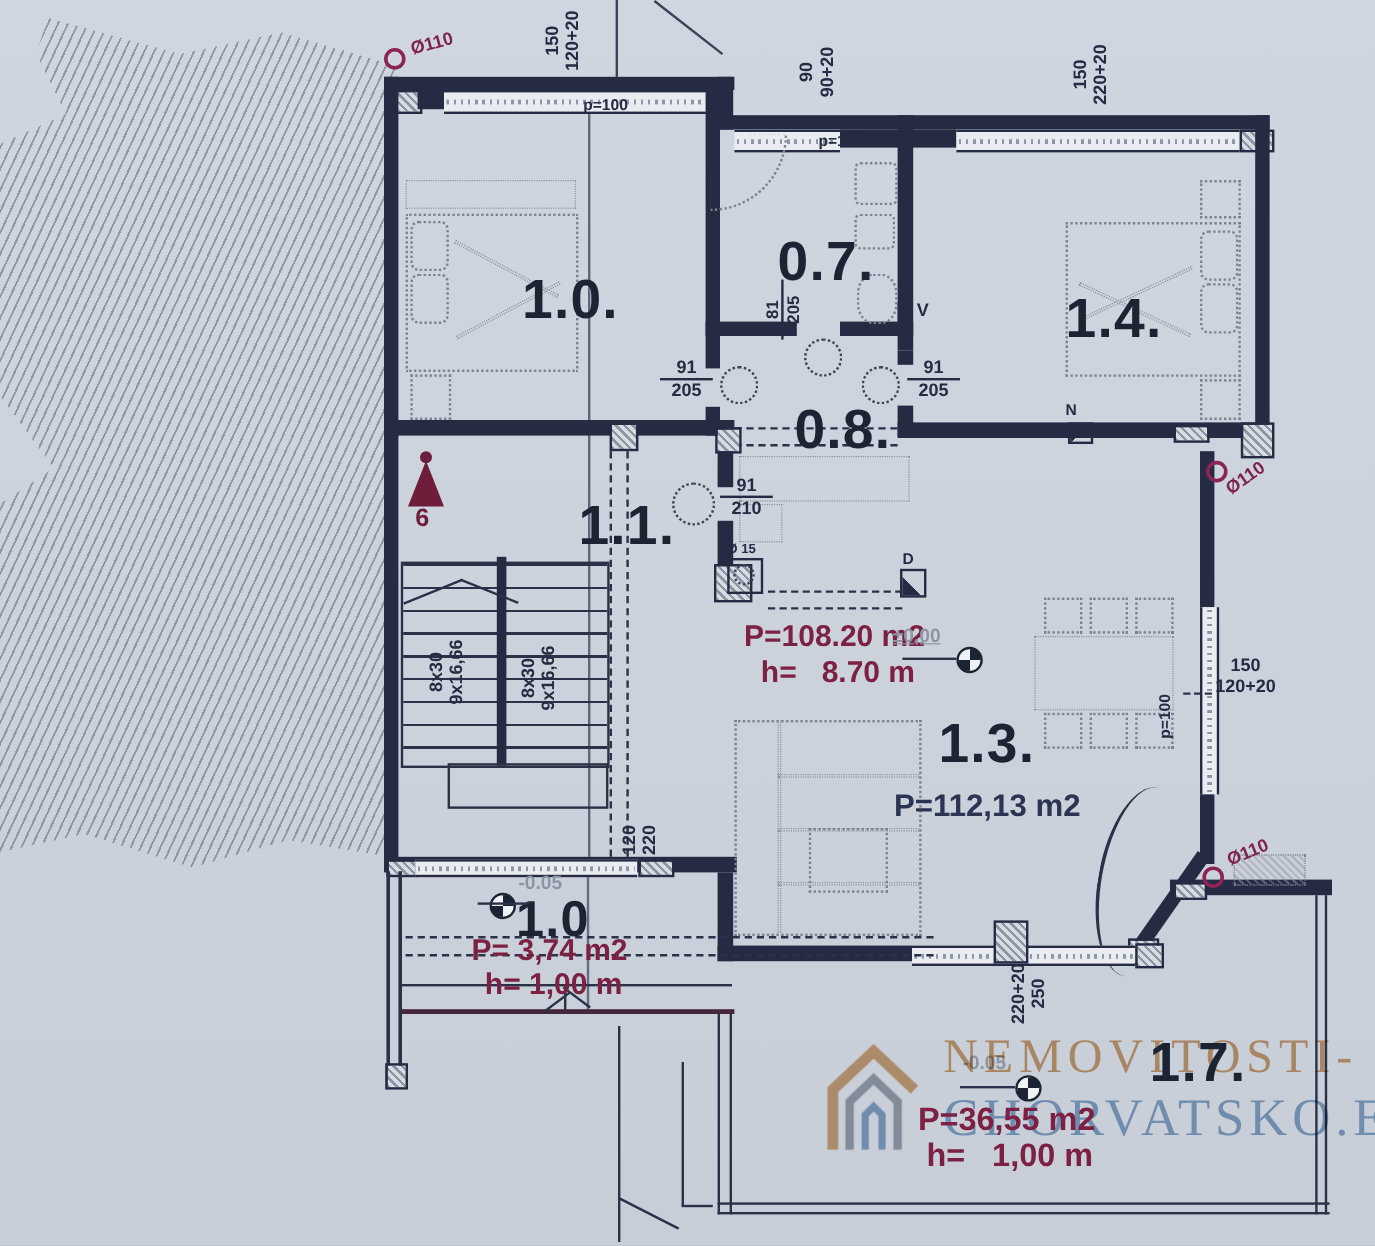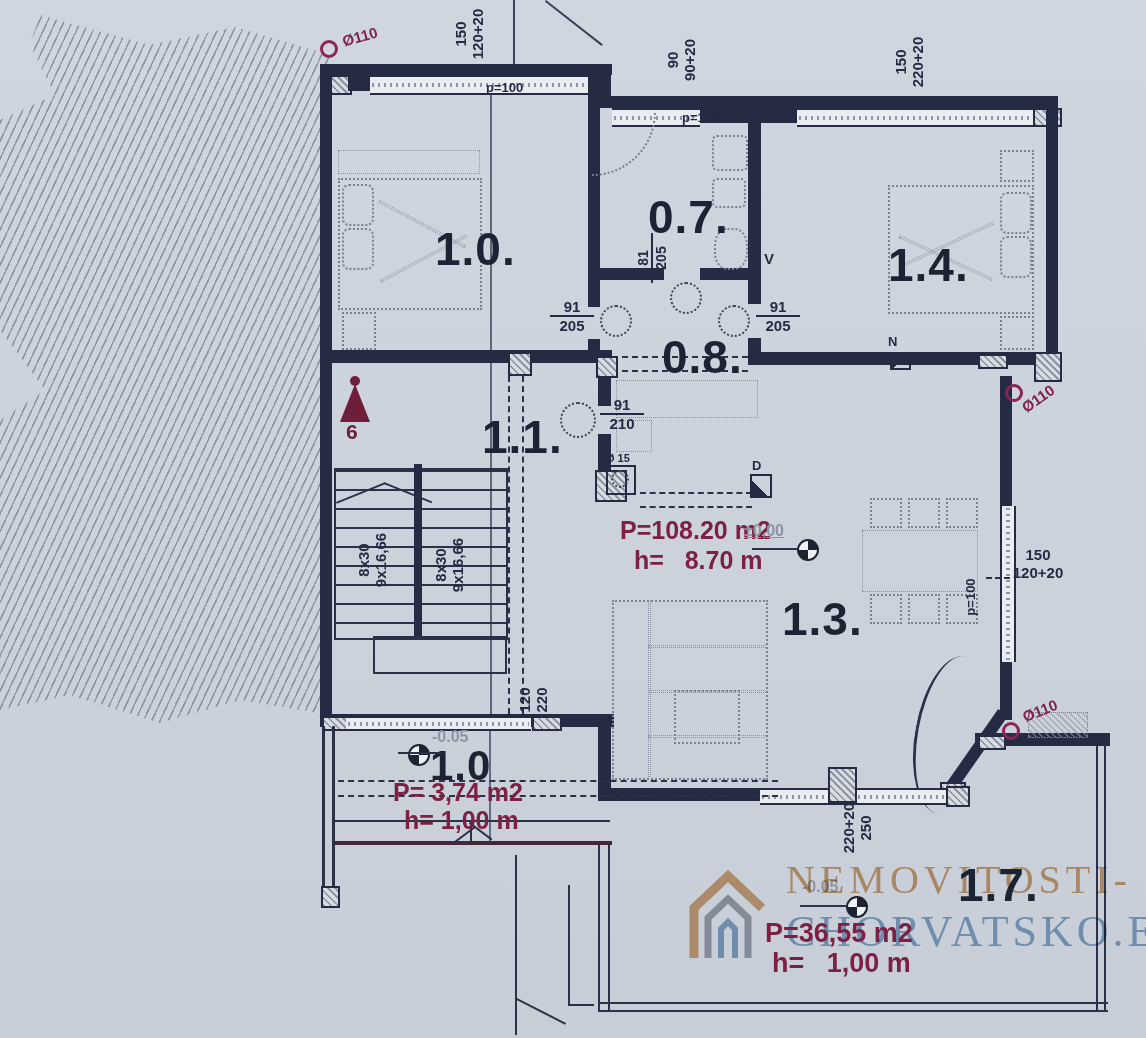--- a/index.html
+++ b/index.html
@@ -248,20 +248,21 @@
   <div class="room" style="left:482px;top:410px;">1.1.</div>
   <div class="room" style="left:782px;top:592px;">1.3.</div>
   <div class="room" style="left:430px;top:742px;font-size:42px;">1.0</div>
   <div class="room" style="left:958px;top:858px;z-index:3;">1.7.</div>
 
   <div class="ptxt maroon" style="left:620px;top:516px;">P=108.20 m2</div>
   <div class="ptxt maroon" style="left:634px;top:546px;">h=   8.70 m</div>
   <div class="greyt" style="left:744px;top:522px;text-decoration:underline;">±0,00</div>
   <div class="lvl" style="left:797px;top:539px;"></div>
   <div class="tl2" style="left:752px;top:548px;width:45px;height:2px;"></div>
+  <div class="ptxt navyt" style="left:745px;top:656px;">P=112,13 m2</div>
 
   <div class="ptxt maroon" style="left:393px;top:778px;">P= 3,74 m2</div>
   <div class="ptxt maroon" style="left:404px;top:806px;">h= 1,00 m</div>
   <div class="greyt" style="left:432px;top:728px;">-0.05</div>
   <div class="lvl" style="left:408px;top:744px;"></div>
   <div class="tl2" style="left:398px;top:752px;width:44px;height:1.5px;"></div>
 
   <div class="ptxt maroon" style="left:765px;top:918px;font-size:27px;z-index:3;">P=36,55 m2</div>
   <div class="ptxt maroon" style="left:772px;top:948px;font-size:27px;z-index:3;">h=   1,00 m</div>
   <div class="greyt" style="left:802px;top:878px;">-0.05</div>

